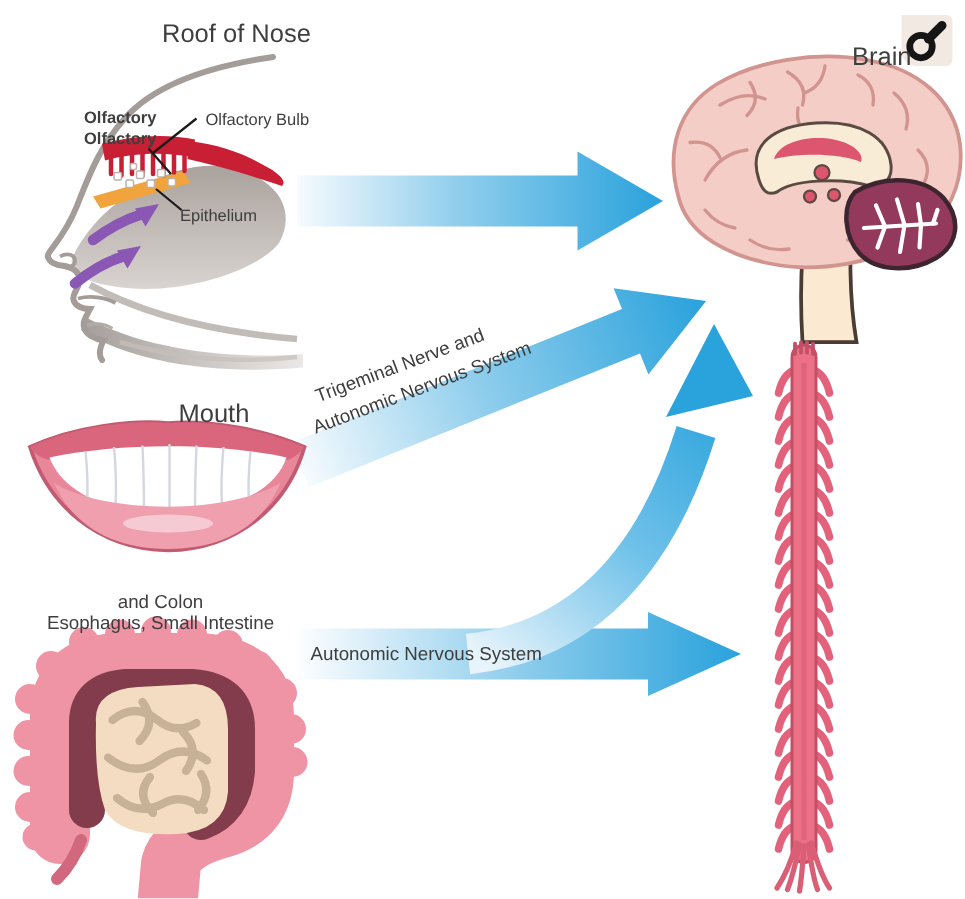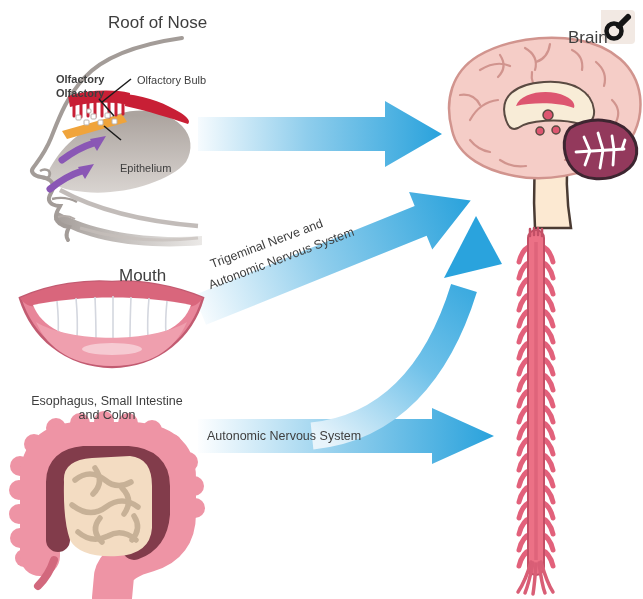--- a/index.html
+++ b/index.html
@@ -263,30 +263,30 @@
 
 <div class="label t13" style="left:524px;top:28px;">Brain</div>
 
 <div class="label t11" style="left:56px;top:72px;font-weight:bold;">
   <div>Olfactory</div>
   <div>Olfactory</div>
 </div>
 
 <div class="label t11" style="left:114px;top:73px;margin-left:23px;">Olfactory Bulb</div>
 
-<div class="label t11" style="left:120px;top:137px;margin-top:24px;">Epithelium</div>
+<div class="label t11" style="left:120px;top:137px;">Epithelium</div>
 
 
 <div class="label t12 rot" style="left:206px;top:258px;">
   <div style="padding-left:9px;">Trigeminal Nerve and</div>
   <div>Autonomic Nervous System</div>
 </div>
 
 <div class="label t13" style="left:75px;top:266px;">Mouth</div>
 
 <div class="label t12 center" style="left:22px;top:394px;width:170px;">
+  <div>and Colon</div>
   <div>Esophagus, Small Intestine</div>
-  <div>and Colon</div>
 </div>
 
 <div class="label t12" style="left:207px;top:429px;">Autonomic Nervous System</div>
 
 </div>
 
 </body></html>

